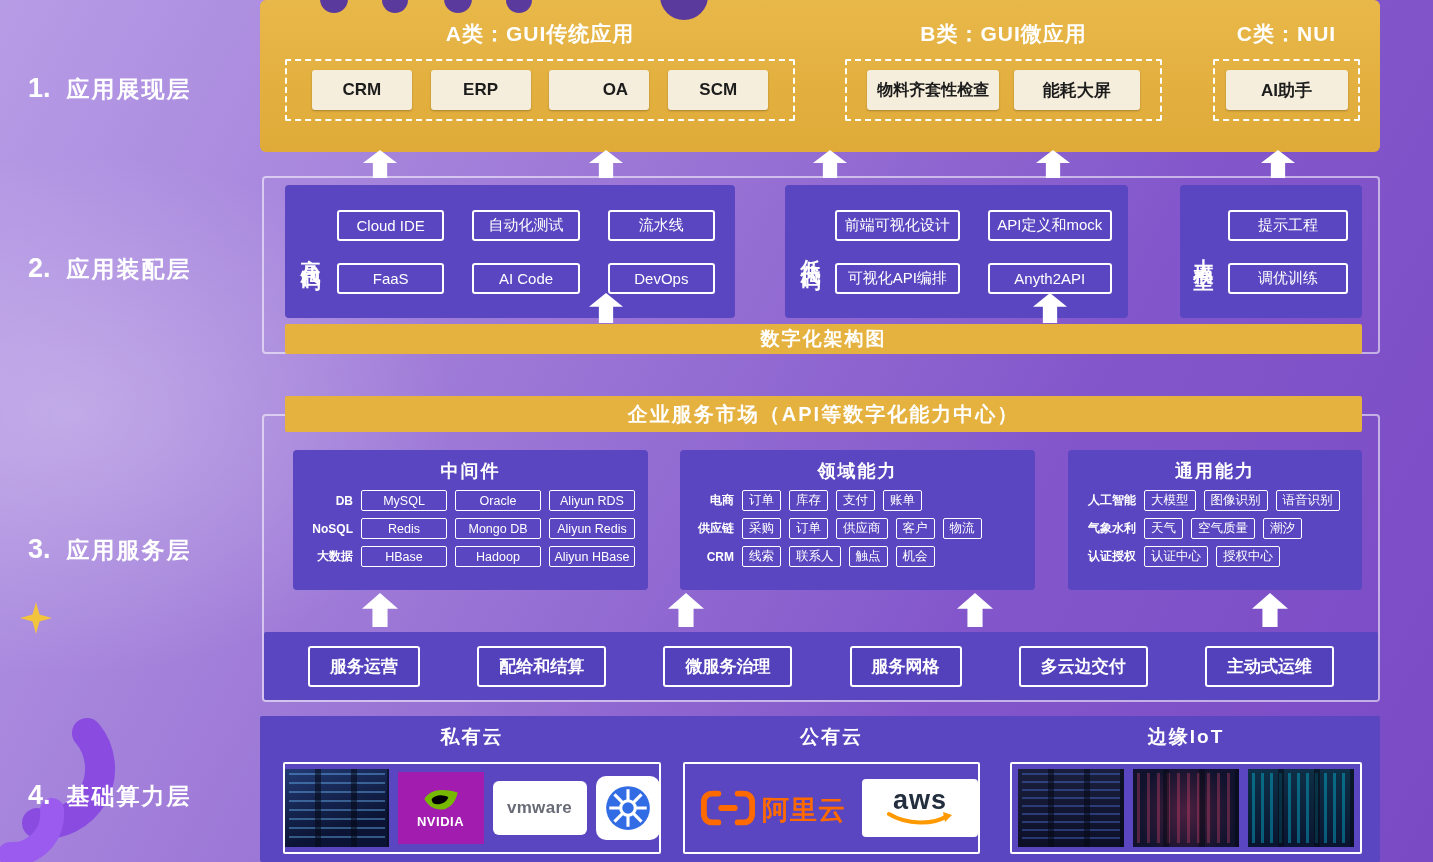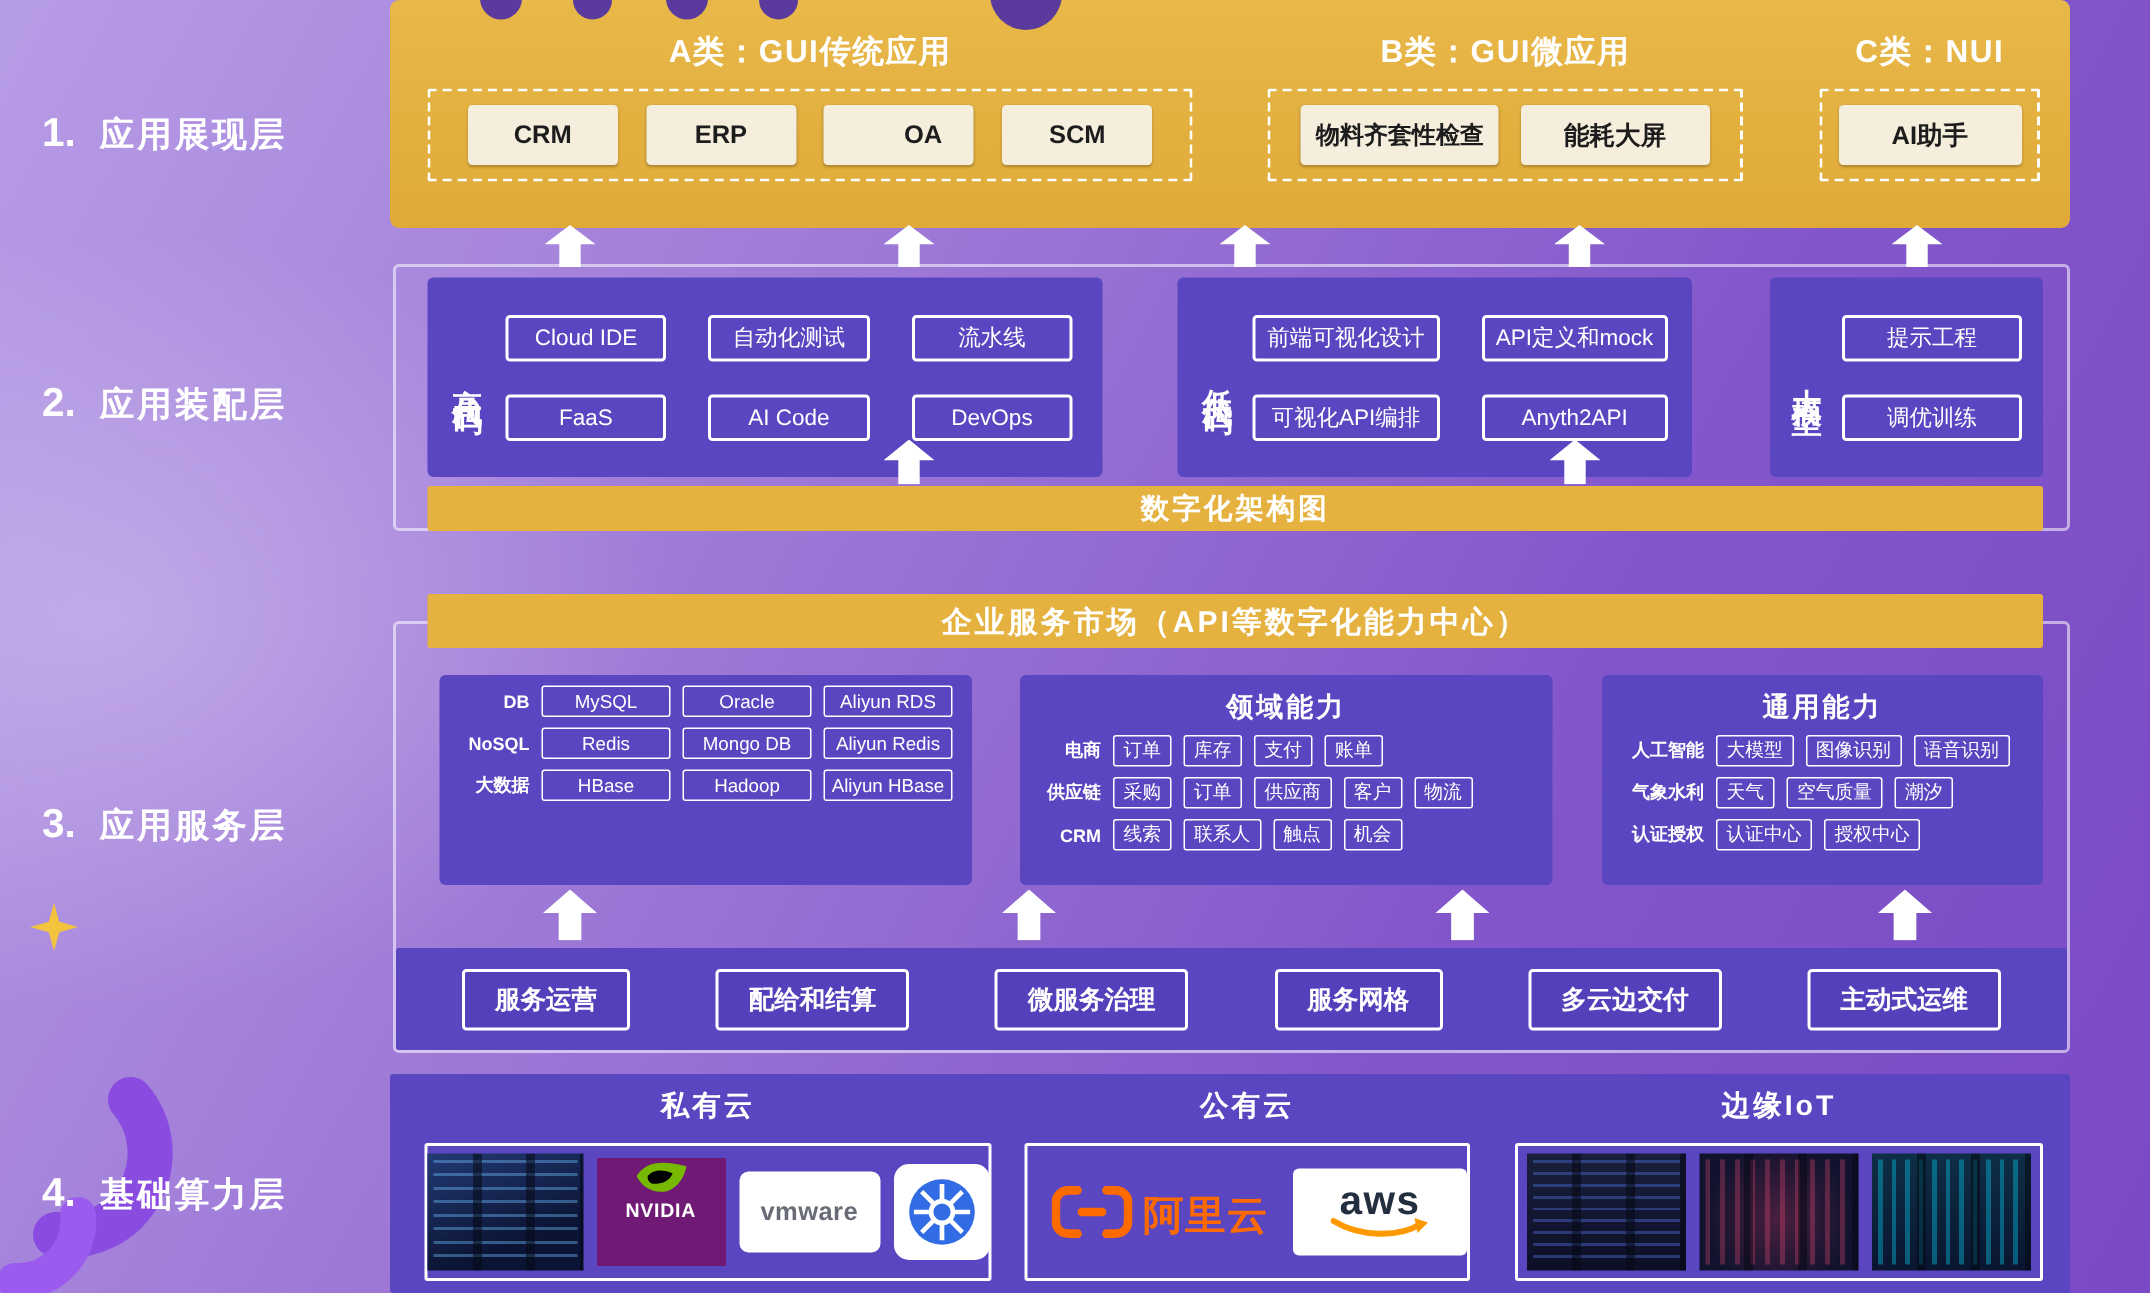--- a/index.html
+++ b/index.html
@@ -57,21 +57,21 @@
   .server{width:106px;height:78px;position:relative;overflow:hidden;background:linear-gradient(160deg,#233a74,#0b1434 70%);flex:0 0 auto;}
   .server::before{content:"";position:absolute;inset:4px;background:repeating-linear-gradient(180deg,rgba(110,190,255,.4) 0 2px,transparent 2px 9px);}
   .server::after{content:"";position:absolute;inset:0;background:repeating-linear-gradient(90deg,transparent 0 30px,rgba(5,8,20,.55) 30px 36px);}
   .s1{width:104px;}
   .s2{background:linear-gradient(180deg,#1a1f3d,#0c0f26);}
   .s2::before{background:repeating-linear-gradient(180deg,rgba(90,130,255,.35) 0 2px,transparent 2px 8px);}
   .s3{background:radial-gradient(circle at 50% 55%, #4a1f3f, #11132e 72%);}
   .s3::before{background:repeating-linear-gradient(90deg,rgba(255,80,120,.28) 0 3px,transparent 3px 10px);}
   .s4{background:linear-gradient(180deg,#0e2f46,#0a1530);}
   .s4::before{background:repeating-linear-gradient(90deg,rgba(0,220,255,.35) 0 3px,transparent 3px 9px);}
-  .nvidia{width:86px;height:72px;background:#701a75;display:flex;flex-direction:column;align-items:center;gap:3px;flex:0 0 auto;}
+  .nvidia{width:86px;height:72px;background:#a21caf;display:flex;flex-direction:column;align-items:center;justify-content:center;gap:3px;flex:0 0 auto;}
   .nv-text{color:#fff;font-weight:700;font-size:13px;letter-spacing:.5px;}
   .vmware{width:94px;height:54px;background:#fff;border-radius:6px;display:flex;align-items:center;justify-content:center;flex:0 0 auto;}
   .vm-text{color:#696B77;font-weight:700;font-size:17px;letter-spacing:.3px;}
   .k8s{width:64px;height:64px;background:#fff;border-radius:10px;display:flex;align-items:center;justify-content:center;flex:0 0 auto;}
   .aliyun{display:flex;align-items:flex-end;gap:7px;flex:0 0 auto;padding-left:16px;}
   .aliyun-text{color:#FF6A00;font-size:27px;font-weight:700;letter-spacing:1px;}
   .aws{width:116px;height:58px;background:#fff;border-radius:4px;display:flex;flex-direction:column;align-items:center;justify-content:center;flex:0 0 auto;}
   .aws-text{color:#232F3E;font-weight:700;font-size:27px;line-height:22px;letter-spacing:1px;}
 </style>
 </head>
@@ -174,20 +174,21 @@
   <div class="arrow" style="left:589px;top:293px;height:30px;"></div>
   <div class="arrow" style="left:1033px;top:293px;height:30px;"></div>
 
   <div class="gold-bar" style="left:285px;top:324px;width:1077px;height:30px;font-size:19px;">数字化架构图</div>
 
   <div class="frame" style="left:262px;top:414px;width:1118px;height:288px;"></div>
 
   <div class="gold-bar" style="left:285px;top:396px;width:1077px;height:36px;font-size:20px;">企业服务市场（API等数字化能力中心）</div>
 
   <div class="svc-panel svc-mid" style="left:293px;top:450px;width:355px;height:140px;">
+    <div class="svc-title">中间件</div>
     <div class="svc-row">
       <span class="rlabel">DB</span>
       <span class="chip">MySQL</span>
       <span class="chip">Oracle</span>
       <span class="chip">Aliyun RDS</span>
     </div>
     <div class="svc-row">
       <span class="rlabel">NoSQL</span>
       <span class="chip">Redis</span>
       <span class="chip">Mongo DB</span>

